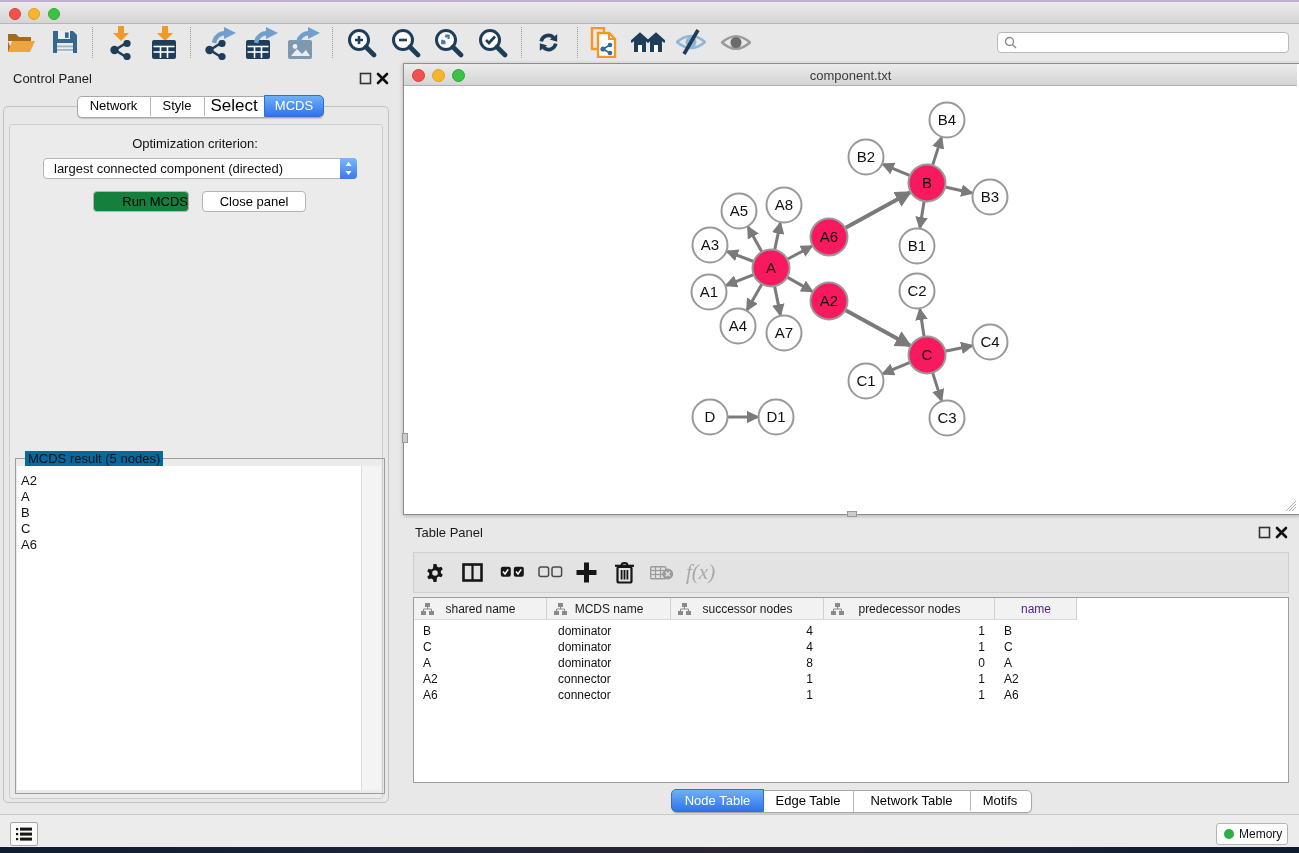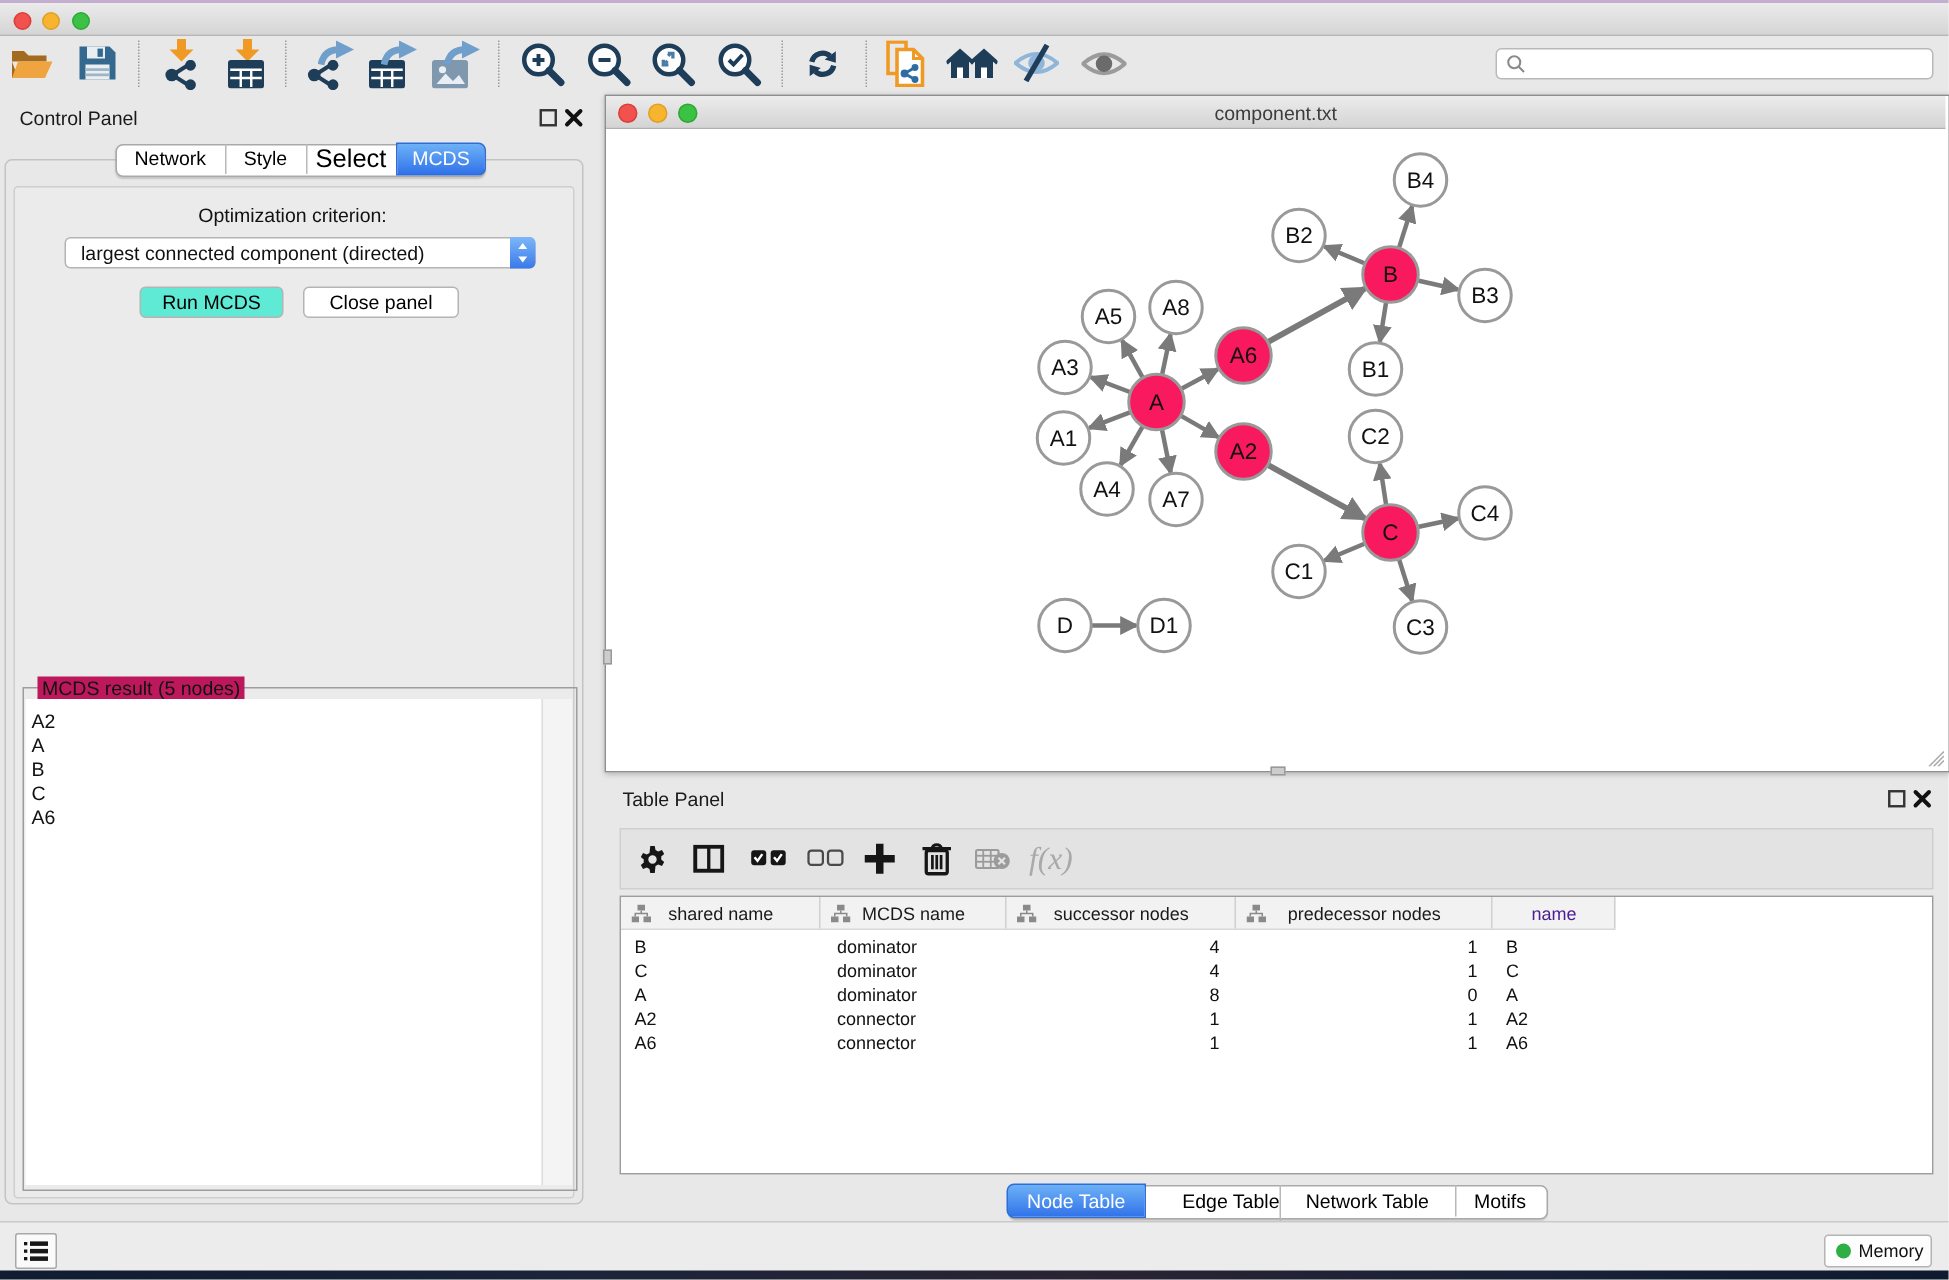--- a/index.html
+++ b/index.html
@@ -174,25 +174,25 @@
 <div class="abs" style="left:0;top:136px;width:390px;text-align:center;font-size:13px;color:#111">Optimization criterion:</div>
 <div class="abs" style="left:43px;top:158px;width:312px;height:19px;background:#fff;border:1px solid #b4b4b4;border-radius:4px">
   <div class="abs" style="left:10px;top:2px;font-size:13px;color:#111">largest connected component (directed)</div>
   <div class="abs" style="right:-1px;top:-1px;width:17px;height:21px;background:linear-gradient(#7db7f8,#3a79ea);border-radius:0 4px 4px 0">
     <svg width="17" height="21">
         <path d="M8.5,4 L11.5,8 L5.5,8 z" fill="#fff"></path>
         <path d="M8.5,17 L11.5,13 L5.5,13 z" fill="#fff"></path>
       </svg>
   </div>
 </div>
-<div class="abs" style="left:93px;top:191px;width:94px;height:19px;background:#5eead4;border:1px solid #b4b4b4;border-radius:4px;font-size:13px;text-align:center;line-height:19px">Run MCDS</div>
+<div class="abs" style="left:93px;top:191px;width:94px;height:19px;background:#15803d;border:1px solid #b4b4b4;border-radius:4px;font-size:13px;text-align:right;line-height:19px">Run MCDS</div>
 <div class="abs" style="left:202px;top:191px;width:102px;height:19px;background:#fff;border:1px solid #b4b4b4;border-radius:4px;font-size:13px;text-align:center;line-height:19px">Close panel</div>
 
 <div class="abs" style="left:15px;top:458px;width:368px;height:334px;border:1px solid #9d9d9d"></div>
-<div class="abs" style="left:25px;top:451px;background:#be185d;padding:0 3px;font-size:13px;color:#111">MCDS result (5 nodes)</div>
+<div class="abs" style="left:25px;top:451px;background:#0369a1;padding:0 3px;font-size:13px;color:#111">MCDS result (5 nodes)</div>
 <div class="abs" style="left:17px;top:466px;width:364px;height:324px;background:#fff"></div>
 <div class="abs" style="left:361px;top:466px;width:19px;height:324px;background:#f4f4f4;border-left:1px solid #ddd"></div>
 <div class="abs" style="left:21px;top:473px;font-size:13px;line-height:16px;color:#111">A2<br>A<br>B<br>C<br>A6</div>
 
 <div class="abs" style="left:403px;top:63px;width:895px;height:450px;border:1px solid #8e8e8e;background:#fff;box-shadow:0 1px 4px rgba(0,0,0,.25)"></div>
 <div class="abs" style="left:404px;top:64px;width:893px;height:21px;background:linear-gradient(#ececec,#d4d4d4);border-bottom:1px solid #b0b0b0">
   <div class="tl2" style="left:8px;background:#f1524e;border:1px solid #da3e38"></div>
   <div class="tl2" style="left:28px;top:5px;background:#f7b52f;border:1px solid #dfa023"></div>
   <div class="tl2" style="left:48px;top:5px;background:#3bc244;border:1px solid #2fa737"></div>
   <div class="abs" style="width:100%;text-align:center;top:4px;font-size:13px;color:#3c3c3c">component.txt</div>
@@ -388,21 +388,21 @@
 <div class="abs" style="left:909px;top:672px;width:76px;text-align:right;font-size:12px;color:#111">1</div>
 <div class="abs" style="left:1004px;top:672px;font-size:12px;color:#111">A2</div>
 <div class="abs" style="left:423px;top:688px;font-size:12px;color:#111">A6</div>
 <div class="abs" style="left:558px;top:688px;font-size:12px;color:#111">connector</div>
 <div class="abs" style="left:737px;top:688px;width:76px;text-align:right;font-size:12px;color:#111">1</div>
 <div class="abs" style="left:909px;top:688px;width:76px;text-align:right;font-size:12px;color:#111">1</div>
 <div class="abs" style="left:1004px;top:688px;font-size:12px;color:#111">A6</div>
 
 <div class="abs" style="left:672px;top:790px;width:358px;height:21px;background:#fff;border:1px solid #a9a9a9;border-radius:5px;box-shadow:0 1px 1px rgba(0,0,0,.12)"></div>
 <div class="abs" style="left:672px;top:790px;width:91px;height:21px;background:linear-gradient(#6db1f7,#3173e9);border:1px solid #2e6cd8;margin:-1px;border-radius:5px 0 0 5px;font-size:13px;color:#fff;text-align:center;line-height:21px">Node Table</div>
-<div class="abs" style="left:763px;top:790px;width:90px;height:37px;border-right:1px solid #b8b8b8;font-size:13px;text-align:right;line-height:21px">Edge Table</div>
+<div class="abs" style="left:763px;top:790px;width:90px;height:37px;border-right:1px solid #b8b8b8;font-size:13px;text-align:center;line-height:21px">Edge Table</div>
 <div class="abs" style="left:853px;top:790px;width:117px;height:21px;border-right:1px solid #b8b8b8;font-size:13px;text-align:center;line-height:21px">Network Table</div>
 <div class="abs" style="left:970px;top:790px;width:60px;height:21px;font-size:13px;text-align:center;line-height:21px">Motifs</div>
 
 <div class="abs" style="left:0;top:814px;width:1299px;height:33px;background:#ececec;border-top:1px solid #c9c9c9"></div>
 <div class="abs" style="left:10px;top:822px;width:26px;height:22px;background:#fafafa;border:1px solid #a8a8a8;border-radius:2px">
   <svg style="position:absolute;left:5px;top:4px" width="16" height="14">
       <g fill="#161616">
         <rect x="0" y="1" width="2.2" height="2.2"></rect>
         <rect x="4" y="0.6" width="12" height="3"></rect>
         <rect x="0" y="6" width="2.2" height="2.2"></rect>

